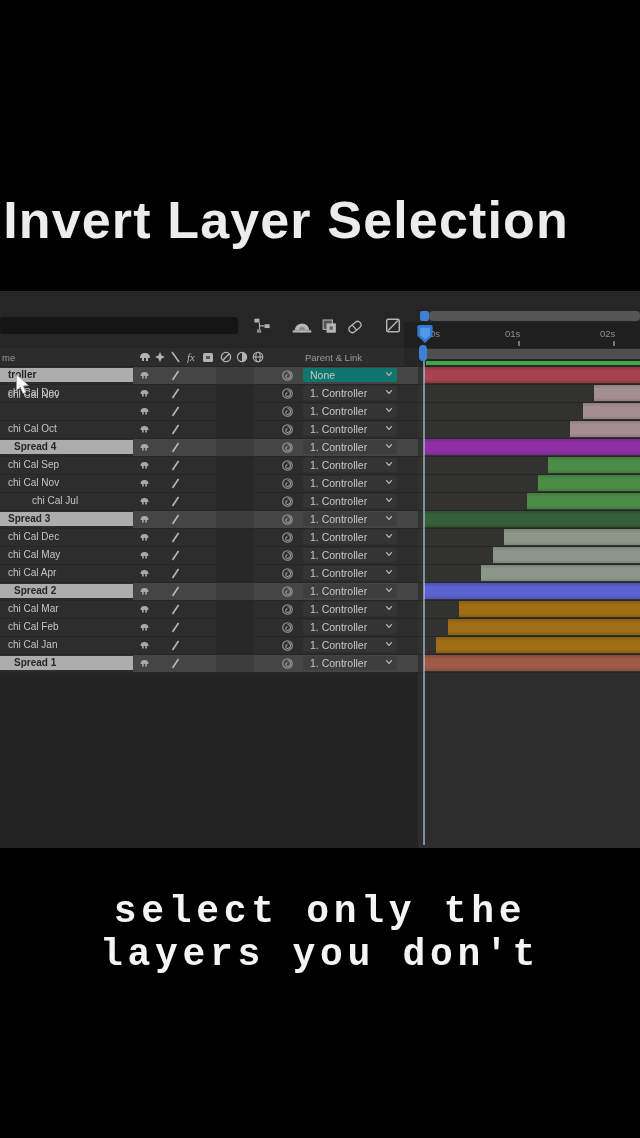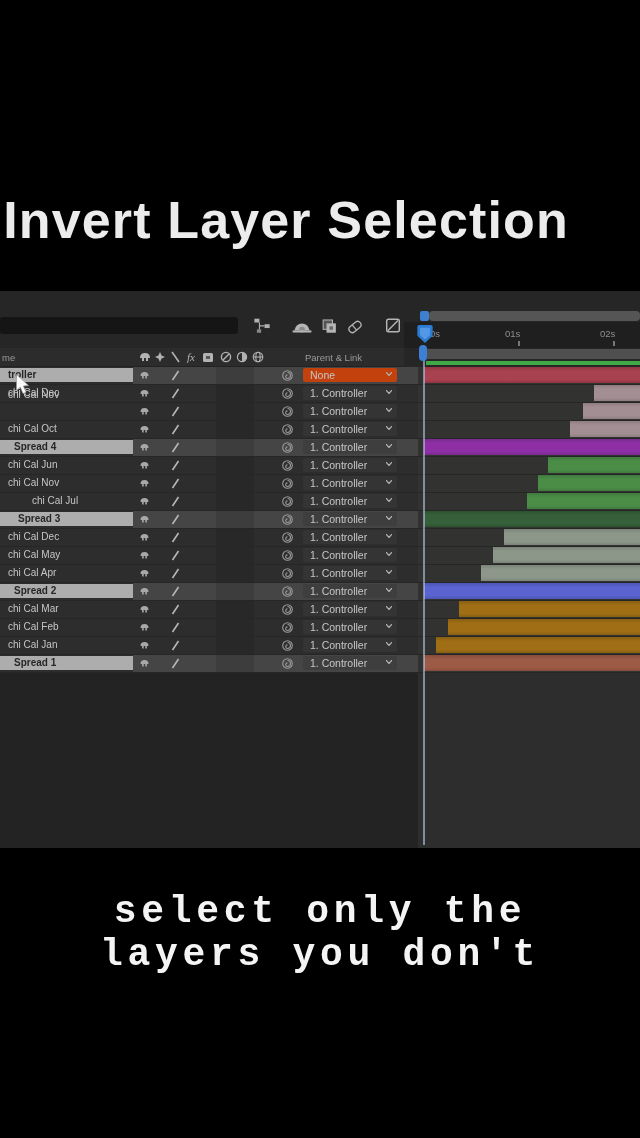--- a/index.html
+++ b/index.html
@@ -102,21 +102,21 @@
       <svg class="slash" width="13" height="13" viewBox="0 0 13 13">
         <line x1="9.5" y1="2" x2="3.5" y2="11" stroke="#b8b8b8" stroke-width="1.6"></line>
       </svg>
       <svg class="pw" width="13" height="13" viewBox="0 0 13 13">
         <g fill="none" stroke="#9a9a9a" stroke-width="1.1">
           <circle cx="6.5" cy="6.5" r="4.8"></circle>
           <path d="M6.5 3.5 a3 3 0 0 1 0 6 a1.8 1.8 0 0 1 0 -3.6"></path>
         </g>
       </svg>
     </div>
-<div class="dd abs" style="top:77px;background:#c2410c;">None<svg class="chev" viewBox="0 0 6 4">
+<div class="dd abs" style="top:77px;background:#0f766e;">None<svg class="chev" viewBox="0 0 6 4">
         <path d="M0 0 L3 3.5 L6 0" fill="none" stroke="#b0b0b0" stroke-width="1.2"></path>
       </svg></div>
 <div class="tlrow" style="top:76px;"></div>
 <div class="bar abs" style="left:424px;top:76px;width:216px;background:linear-gradient(180deg,#8f3543 0%,#a84150 25%,#a84150 80%,#8f3543 100%);"></div>
 <div class="row" style="top:94px;"></div>
 <div class="dkcells" style="top:94px;"></div>
 <div class="nmtx" style="left:0;top:96px;">chi Cal Dec</div>
 <div class="abs" style="top:94px;left:0;width:0;height:0;"></div>
 <div class="abs" style="left:0;top:94px;width:418px;height:17px;pointer-events:none;">
       <svg class="shy" width="11" height="11" viewBox="0 0 11 11">
@@ -203,21 +203,21 @@
         </g>
       </svg>
     </div>
 <div class="dd abs" style="top:149px;background:#3e3e3e;">1. Controller<svg class="chev" viewBox="0 0 6 4">
         <path d="M0 0 L3 3.5 L6 0" fill="none" stroke="#b0b0b0" stroke-width="1.2"></path>
       </svg></div>
 <div class="tlrow" style="top:148px;"></div>
 <div class="bar abs" style="left:424px;top:148px;width:216px;background:linear-gradient(180deg,#782b8d 0%,#8e2fa6 25%,#8e2fa6 80%,#782b8d 100%);"></div>
 <div class="row" style="top:166px;"></div>
 <div class="dkcells" style="top:166px;"></div>
-<div class="nmtx" style="left:0;top:168px;">chi Cal Jun</div>
+<div class="nmtx" style="left:0;top:168px;">chi Cal Sep</div>
 <div class="abs" style="top:166px;left:0;width:0;height:0;"></div>
 <div class="abs" style="left:0;top:166px;width:418px;height:17px;pointer-events:none;">
       <svg class="shy" width="11" height="11" viewBox="0 0 11 11">
         <path d="M1.5 6 q0 -4 4 -4 q4 0 4 4 l-1.6 0 l0 2.6 l-1.6 0 l0 -2.6 l-1.6 0 l0 2.6 l-1.6 0 l0 -2.6 z" fill="#a8a8a8"></path>
       </svg>
       <svg class="slash" width="13" height="13" viewBox="0 0 13 13">
         <line x1="9.5" y1="2" x2="3.5" y2="11" stroke="#b8b8b8" stroke-width="1.6"></line>
       </svg>
       <svg class="pw" width="13" height="13" viewBox="0 0 13 13">
         <g fill="none" stroke="#9a9a9a" stroke-width="1.1">
@@ -274,21 +274,21 @@
     </div>
 <div class="dd abs" style="top:203px;background:#343434;">1. Controller<svg class="chev" viewBox="0 0 6 4">
         <path d="M0 0 L3 3.5 L6 0" fill="none" stroke="#b0b0b0" stroke-width="1.2"></path>
       </svg></div>
 <div class="tlrow" style="top:202px;"></div>
 <div class="bar abs" style="left:527px;top:202px;width:113px;background:linear-gradient(180deg,#417a3e 0%,#4b8c47 25%,#4b8c47 80%,#417a3e 100%);"></div>
 <div class="row" style="top:220px;"></div>
 <div class="abs" style="left:133px;top:220px;width:285px;height:17px;background:#454545;"></div>
 <div class="dkcells" style="top:220px;"></div>
 <div class="nm" style="top:221px;"></div>
-<div class="nmtx seltx" style="left:10px;top:222px;">Spread 3</div>
+<div class="nmtx seltx" style="left:0;top:222px;">Spread 3</div>
 <div class="abs" style="top:220px;left:0;width:0;height:0;"></div>
 <div class="abs" style="left:0;top:220px;width:418px;height:17px;pointer-events:none;">
       <svg class="shy" width="11" height="11" viewBox="0 0 11 11">
         <path d="M1.5 6 q0 -4 4 -4 q4 0 4 4 l-1.6 0 l0 2.6 l-1.6 0 l0 -2.6 l-1.6 0 l0 2.6 l-1.6 0 l0 -2.6 z" fill="#a8a8a8"></path>
       </svg>
       <svg class="slash" width="13" height="13" viewBox="0 0 13 13">
         <line x1="9.5" y1="2" x2="3.5" y2="11" stroke="#b8b8b8" stroke-width="1.6"></line>
       </svg>
       <svg class="pw" width="13" height="13" viewBox="0 0 13 13">
         <g fill="none" stroke="#9a9a9a" stroke-width="1.1">

